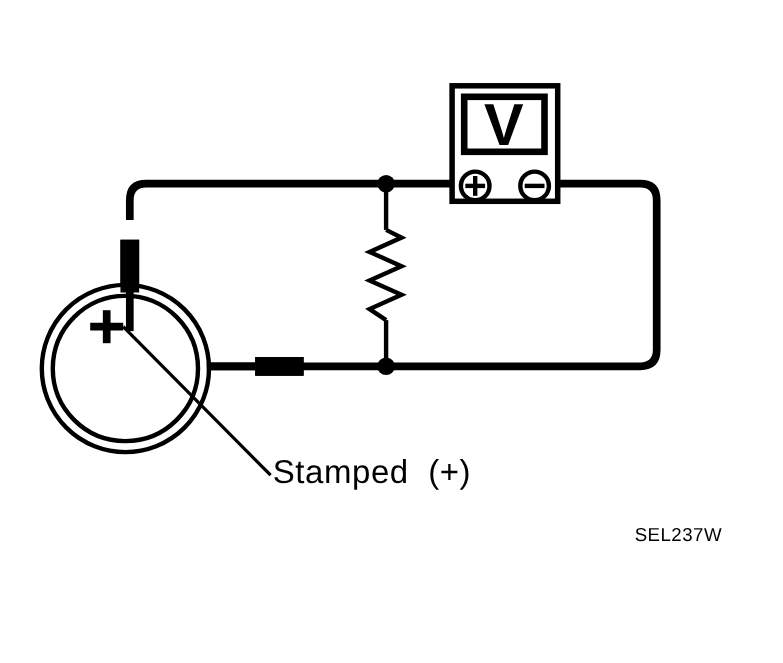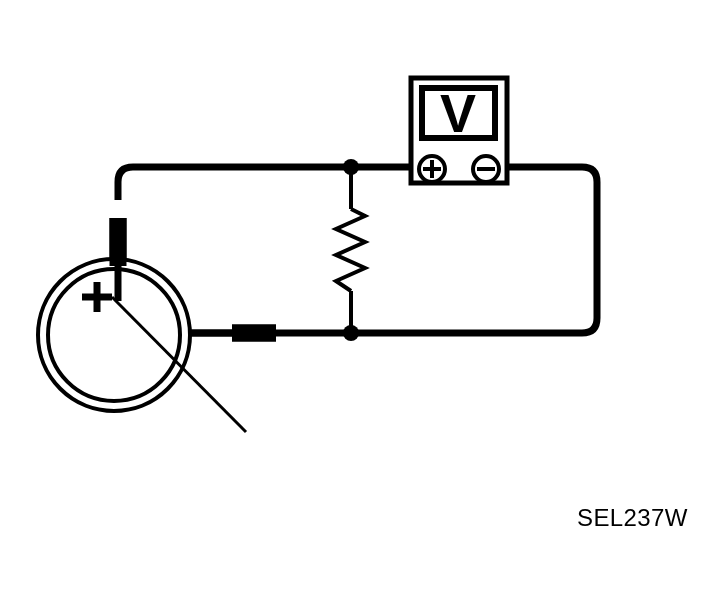--- a/index.html
+++ b/index.html
@@ -38,22 +38,22 @@
     letter-spacing: 0px;
   }
   #stamped-label {
     left: 248px;
     top: 415px;
     font-size: 30px;
     letter-spacing: 0.5px;
   }
   #figure-code {
     left: 577px;
-    top: 506px;
-    font-size: 24px;
+    top: 478px;
+    font-size: 17px;
     letter-spacing: 0.4px;
   }
 </style>
 </head>
 <body>
 
 <div id="page">
 
   <svg id="circuit-svg" viewBox="0 0 712 603">
 
@@ -115,15 +115,16 @@
       <line x1="118" y1="218" x2="118" y2="266" stroke-width="17"></line>
       <line x1="118" y1="260" x2="118" y2="301" stroke-width="7"></line>
       <line x1="188" y1="333" x2="236" y2="333" stroke-width="7"></line>
       <line x1="232" y1="333" x2="276" y2="333" stroke-width="17"></line>
     </g>
 
     <line x1="112" y1="297" x2="246" y2="432" stroke="#000000" stroke-width="3"></line>
   </svg>
 
 
+  <div class="txt" id="stamped-label">Stamped  (+)</div>
 
   <div class="txt" id="figure-code">SEL237W</div>
 </div>
 
 </body></html>

